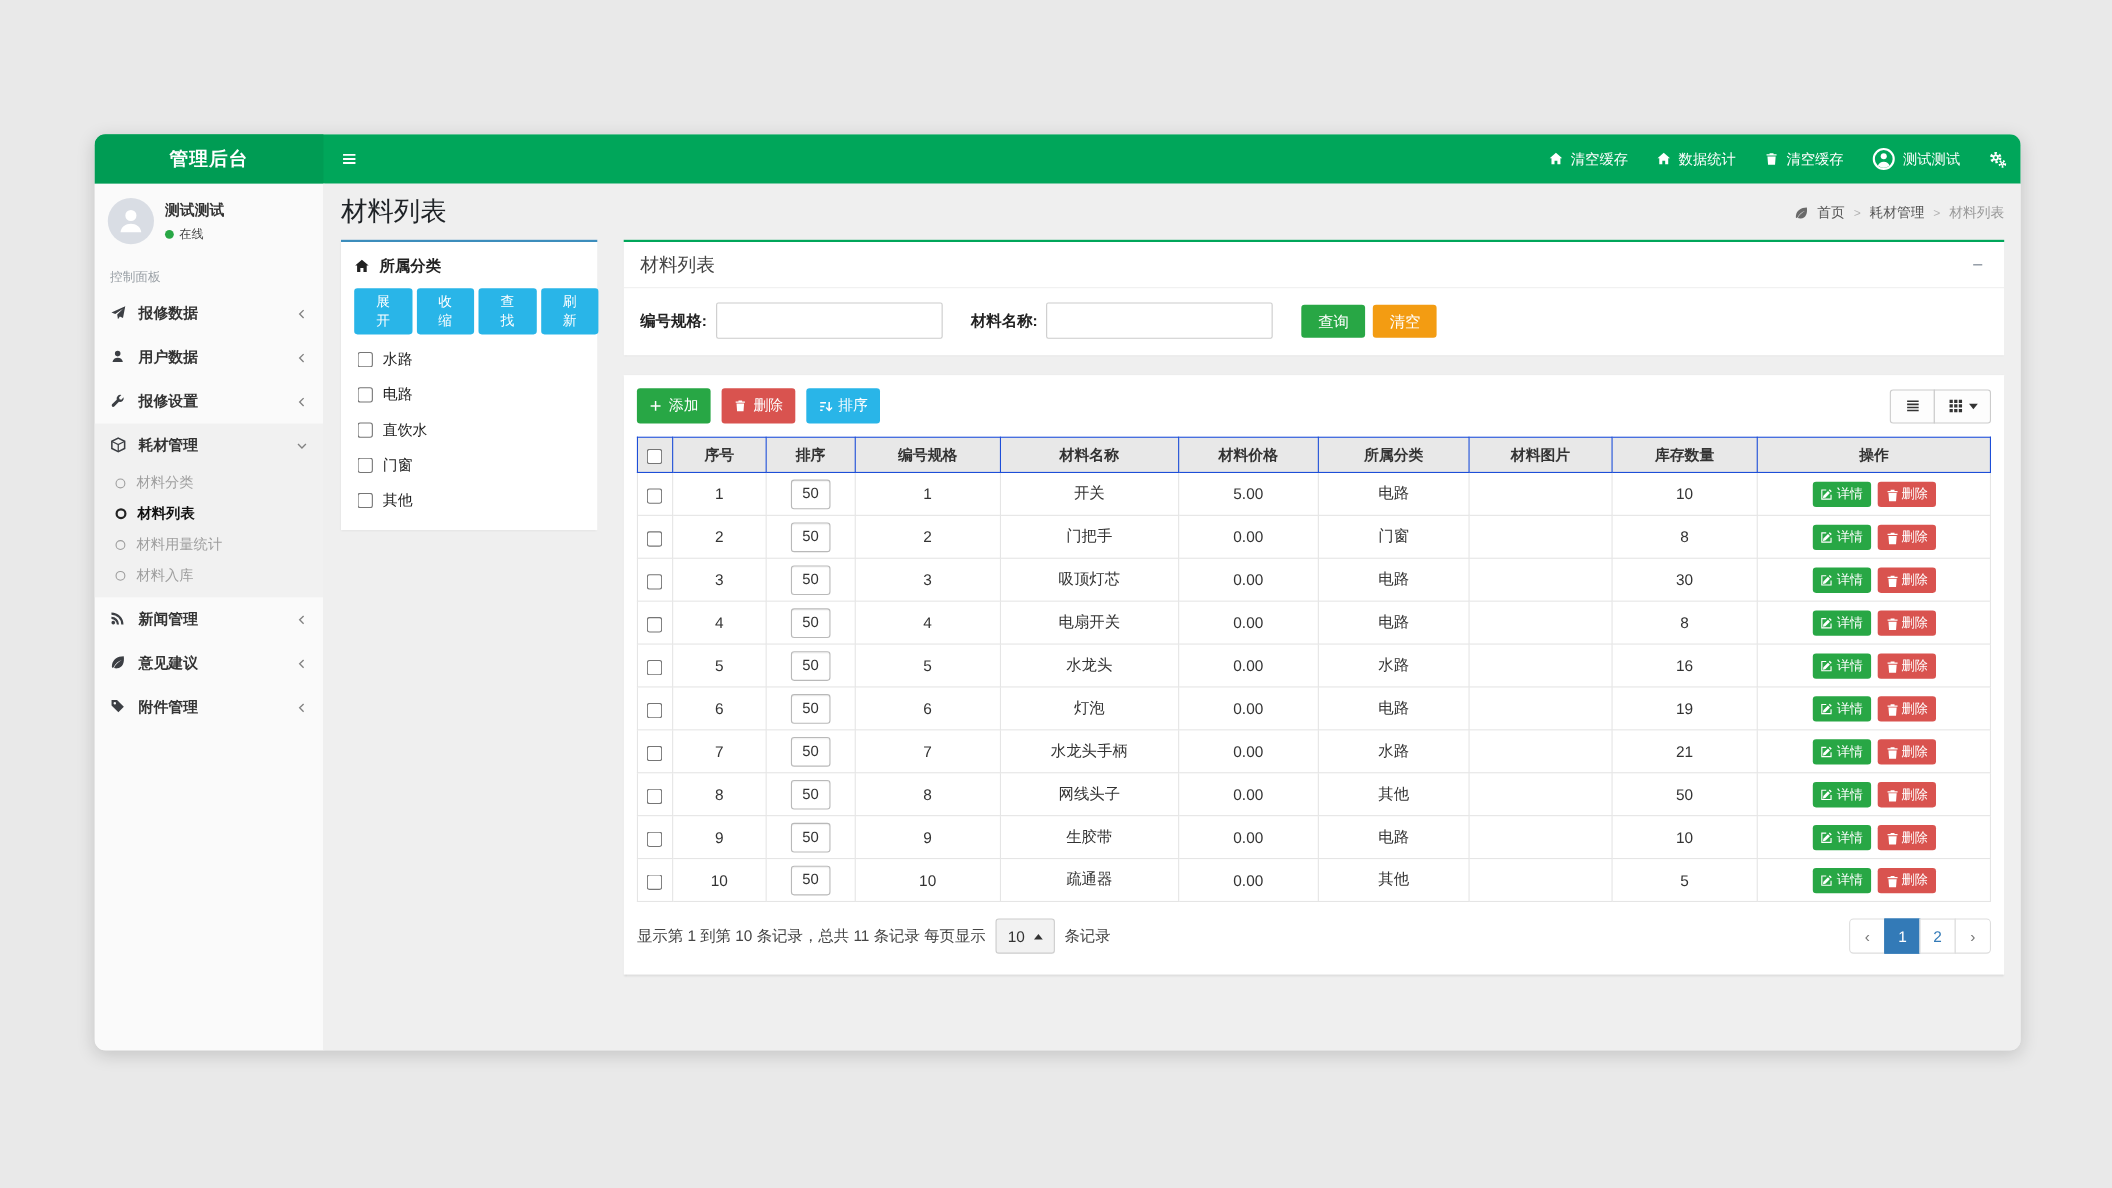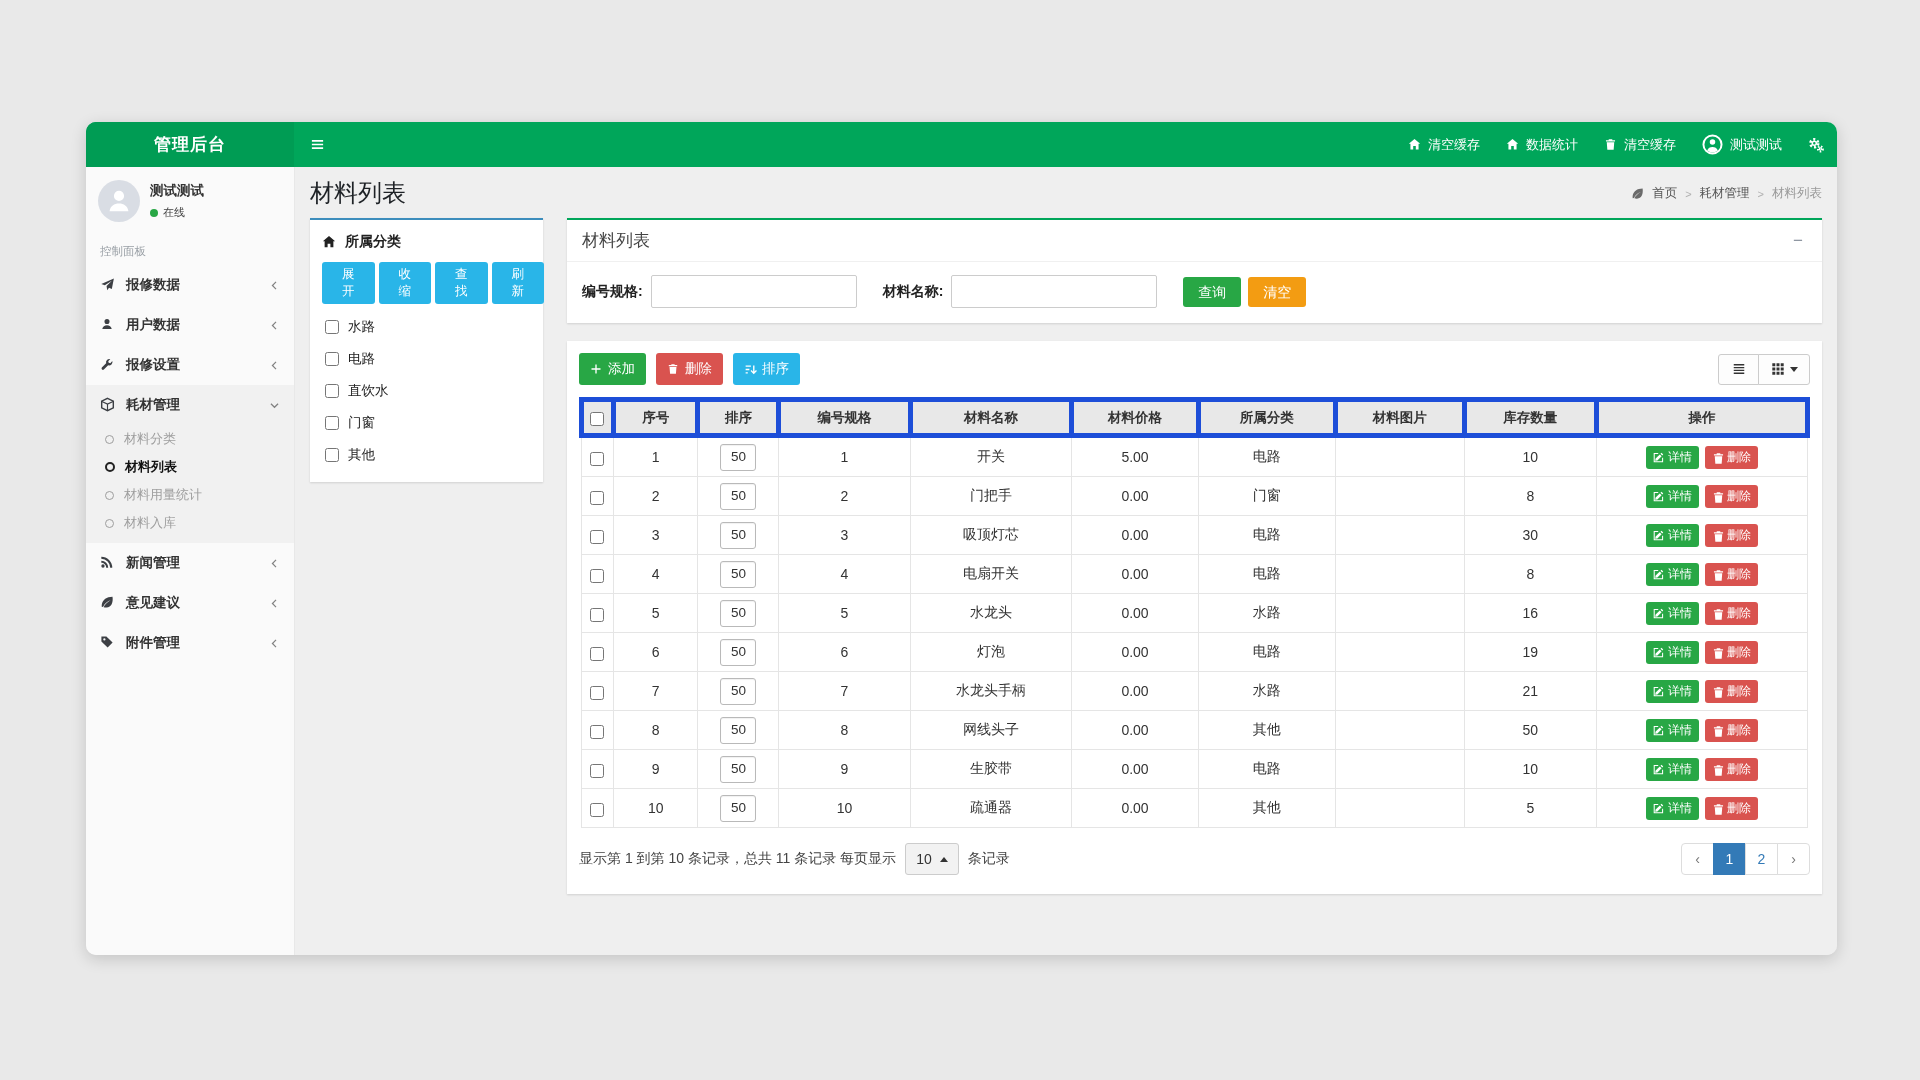--- a/index.html
+++ b/index.html
@@ -83,21 +83,21 @@
   .toolbar{display:flex;align-items:center;padding:12px 12px 10px;gap:10px;}
   .tbtn{display:inline-flex;align-items:center;gap:6px;border:none;border-radius:3px;color:#fff;font-size:13.5px;padding:7px 11px;cursor:pointer;font-family:inherit;}
   .tbtn .icon{width:12px;height:12px;}
   .view-group{margin-left:auto;display:flex;}
   .vbtn{width:41px;height:31px;background:#fdfdfd;border:1px solid #ccc;display:flex;align-items:center;justify-content:center;gap:5px;color:#333;cursor:pointer;box-sizing:border-box;}
   .vbtn:first-child{border-radius:3px 0 0 3px;}
   .vbtn:last-child{border-radius:0 3px 3px 0;margin-left:-1px;width:52px;}
   .caret-down{width:0;height:0;border-left:4px solid transparent;border-right:4px solid transparent;border-top:5px solid #333;}
   .caret-up{width:0;height:0;border-left:4px solid transparent;border-right:4px solid transparent;border-bottom:5px solid #333;}
   table.mat{width:calc(100% - 24px);margin:2px 12px 0;border-collapse:collapse;font-size:14px;color:#333;table-layout:fixed;}
-  .mat th{background:#e8e8e8;border:5px solid #1d4ed8;height:31px;font-weight:700;text-align:center;font-size:13.5px;padding:0 4px;}
+  .mat th{background:#e8e8e8;border:1px solid #1d4ed8;height:31px;font-weight:700;text-align:center;font-size:13.5px;padding:0 4px;}
   .mat td{border:1px solid #e5e5e5;height:38px;text-align:center;padding:0 4px;overflow:hidden;}
   .mat input[type=checkbox]{width:14px;height:14px;margin:0;vertical-align:middle;}
   .order-box{display:inline-block;min-width:36px;padding:5px 2px;border:1px solid #b9b9b9;border-radius:3px;background:#fff;font-size:13.5px;line-height:1.1;box-shadow:inset 0 1px 1px rgba(0,0,0,.06);box-sizing:border-box;}
   .btn-xs{display:inline-flex;align-items:center;gap:4px;border:none;border-radius:3px;color:#fff;font-size:12px;padding:4px 7px;cursor:pointer;margin:0 3px;font-family:inherit;line-height:1.2;}
   .btn-xs .icon{width:11px;height:11px;}
   
   .pg-row{display:flex;align-items:center;padding:15px 12px 17px;font-size:14px;color:#444;}
   .pg-size{display:inline-flex;align-items:center;gap:8px;border:1px solid #ccc;background:#f2f2f2;border-radius:3px;padding:7px 10px;margin:0 9px;font-size:14px;color:#333;cursor:pointer;}
   .pager{margin-left:auto;display:flex;}
   .pbtn{min-width:33px;height:32px;display:flex;align-items:center;justify-content:center;background:#fff;border:1px solid #ddd;color:#337ab7;font-size:14px;margin-left:-1px;padding:0 11px;cursor:pointer;box-sizing:border-box;font-family:inherit;}

